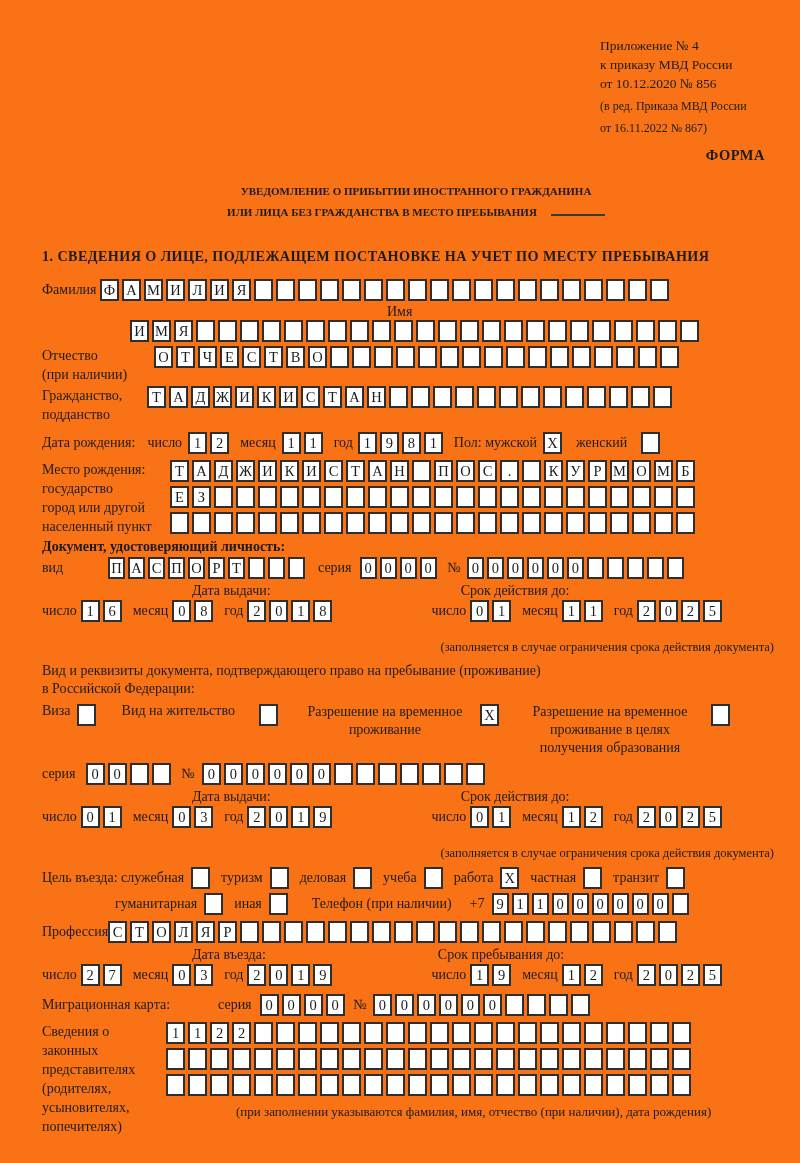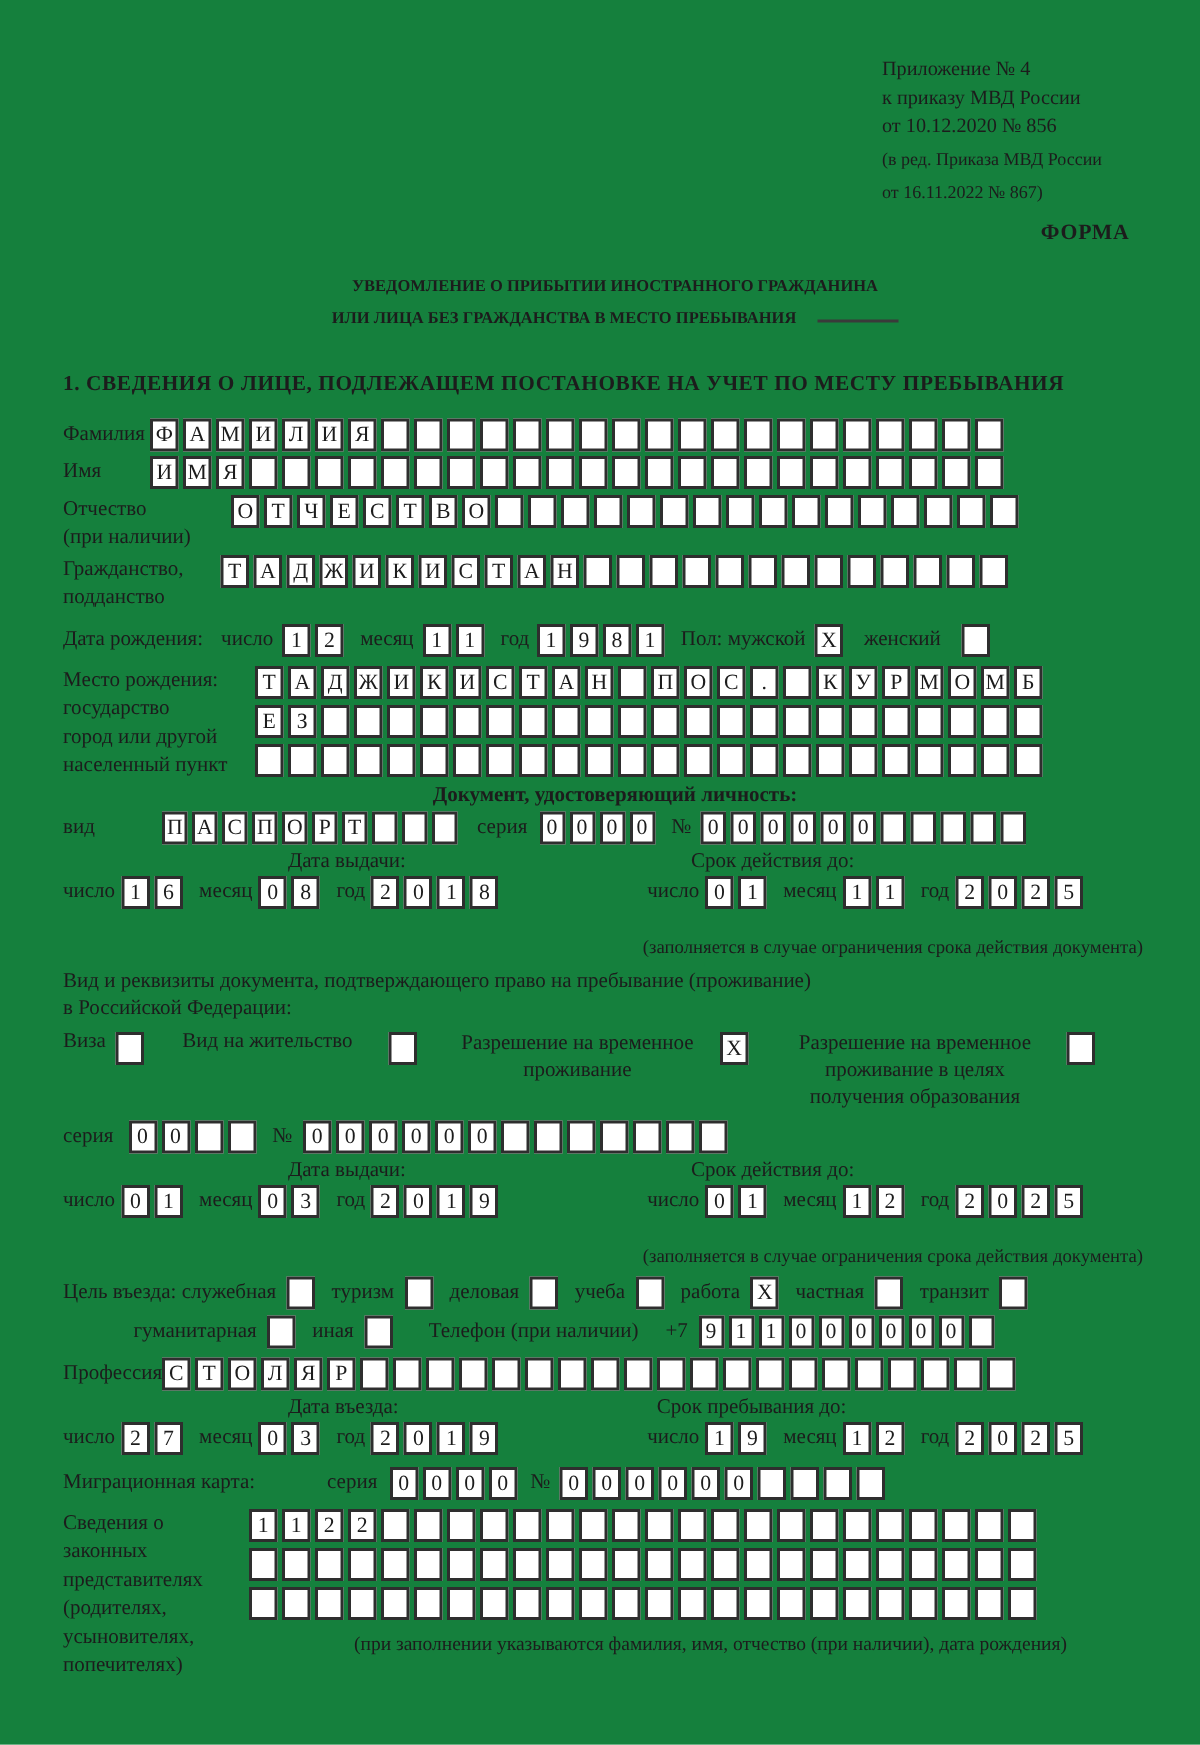--- a/index.html
+++ b/index.html
@@ -2,21 +2,21 @@
 <html lang="ru"><head>
 <meta charset="utf-8">
 <style>
   * { margin:0; padding:0; box-sizing:border-box; }
   html,body { background:#ffffff; }
   body {
     width:800px; height:1163px; overflow:hidden;
     font-family:"Liberation Serif","DejaVu Serif",serif;
     color:#1c1c1c;
   }
-  .page { width:800px; height:1163px; padding:36px 22px 0 42px; background:#15803d; }
+  .page { width:800px; height:1163px; padding:36px 10px 0 42px; background:#f97316; }
 
   
   .appendix { width:172px; margin-left:auto; margin-right:18px; font-size:13.5px; line-height:19px; }
   .appendix .amend { font-size:12px; margin-top:4px; line-height:18px; }
   .forma { text-align:right; padding-right:25px; font-weight:bold; font-size:14.5px; margin-top:10px; letter-spacing:0.5px; }
 
   .title { text-align:center; font-weight:bold; font-size:11px; line-height:21px; margin-top:17px; }
   .blank { display:inline-block; width:54px; border-bottom:2px solid #3a3a3a; height:12px; margin-left:14px; }
 
   .sec-hdr { margin-top:25px; font-weight:bold; font-size:14.2px; letter-spacing:0.4px; white-space:nowrap; }
@@ -31,31 +31,31 @@
     font-size:14.5px; flex:none; background:#fff;
   }
   .cbx { margin-right:0; }
   .sm .cell { width:17px; margin-right:3px; }
 
   
   .blk { display:flex; align-items:flex-start; }
   .blk-lbl { flex:none; font-size:14px; line-height:19px; }
   .blk-cells { display:flex; flex-direction:column; row-gap:4px; }
 
-  .mt2{margin-top:2px;} .mt3{margin-top:3px;} .mt4{margin-top:4px;} .mt6{margin-top:6px;} .mt8{margin-top:8px;} .mt14{margin-top:14px;}
+  .mt2{margin-top:2px;} .mt3{margin-top:3px;flex-direction:column;} .mt4{margin-top:4px;} .mt6{margin-top:6px;} .mt8{margin-top:8px;} .mt14{margin-top:14px;}
 
   .w-fam { width:58px; }
   .w-otch { width:112px; }
   .w-grazh { width:105px; }
   .w-mesto { width:128px; }
   .w-prof { width:66px; }
   .w-vid { width:66px; }
   .w-rep { width:124px; }
 
-  .center-bold { text-align:center; font-weight:bold; font-size:14px; margin-top:3px; }
+  .center-bold { font-weight:bold; font-size:14px; margin-top:3px; }
 
   .hdr-pair { display:flex; font-size:14px; margin-top:4px; }
   .hp1 { margin-left:150px; }
   .hp2 { margin-left:190px; }
   .date-row { display:flex; align-items:center; margin-top:1px; }
   .date-row .lbl { margin-right:4px; }
   .dg { display:flex; align-items:center; }
   .dg2 { margin-left:96px; }
   .dg .mid { margin-left:8px; }
 
@@ -65,21 +65,21 @@
 
   .cb-row { display:flex; align-items:flex-start; margin-top:5px; font-size:14px; }
   .cb-row .cbx { margin-top:1px; }
   .txt-c { text-align:center; line-height:18px; }
   .w-trp { width:170px; }
   .w-tre { width:182px; }
 
   .purpose { display:flex; align-items:center; font-size:14px; }
   .purpose .cbx { margin-left:7px; }
   .purpose .p-lbl { margin-left:11px; }
-  .indent { margin-left:47px; }
+  .indent { margin-left:73px; }
 
   .rep-note { font-size:13px; margin-top:4px; text-align:center; padding-left:70px; }
 </style>
 </head>
 <body>
 
 <div class="page">
 
   <div class="appendix">
     <div>Приложение № 4</div>

